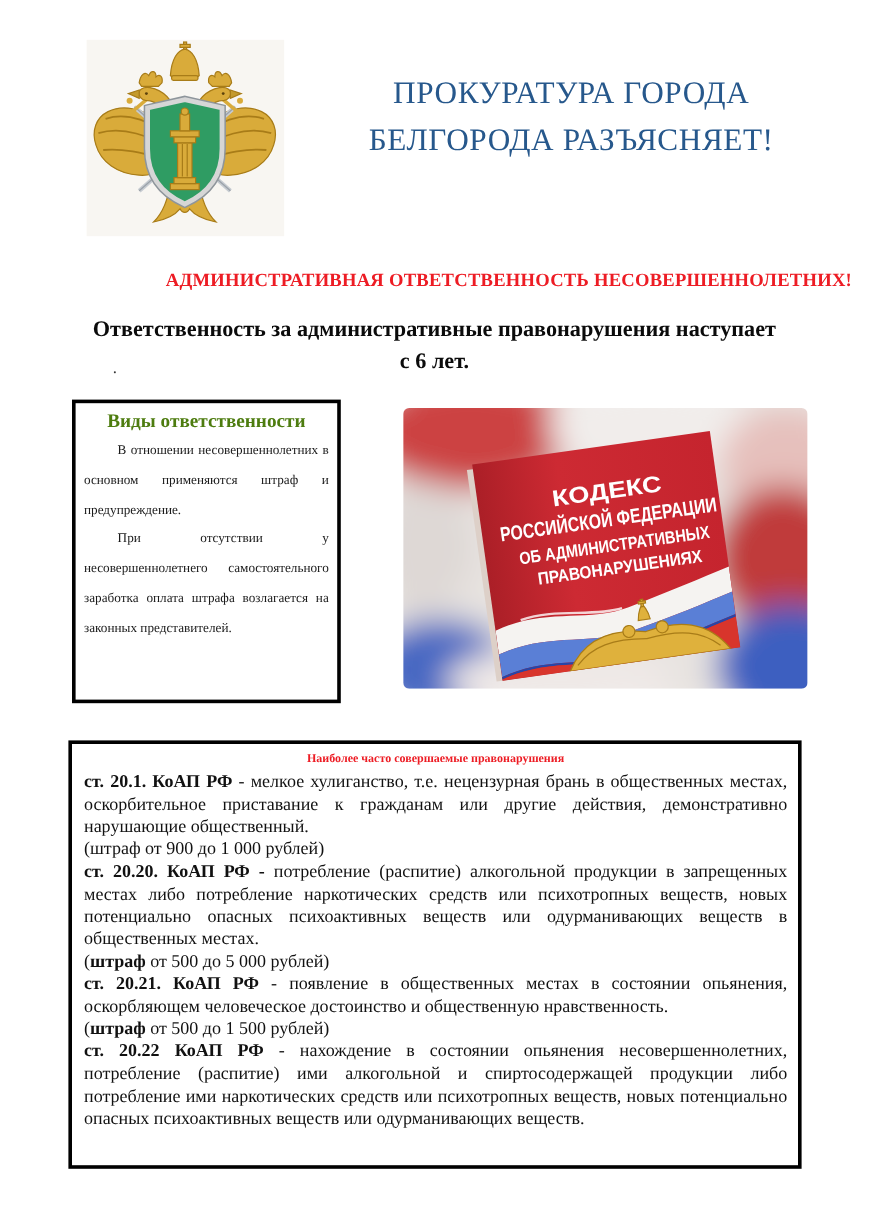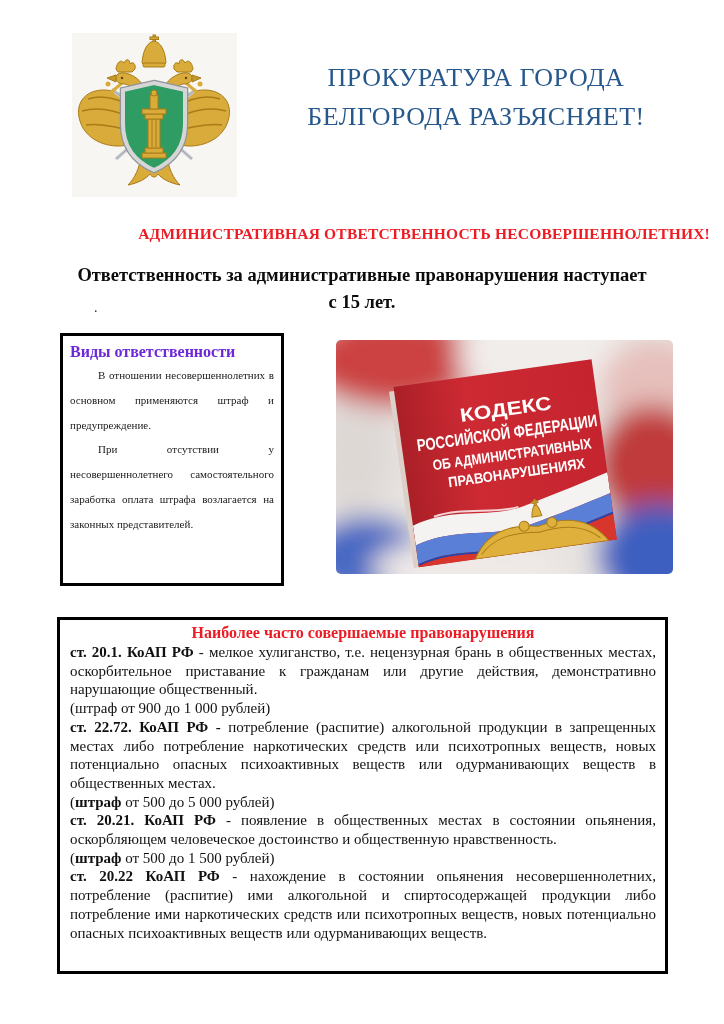--- a/index.html
+++ b/index.html
@@ -22,39 +22,39 @@
     position:absolute;left:0;top:262px;width:724px;text-align:center;
     font-weight:bold;font-size:18.5px;line-height:27px;color:#0b0b0b;
   }
   .stray-dot{position:absolute;left:94px;top:300px;font-size:14px;color:#333;}
   
   .types-box{
     position:absolute;left:60px;top:333px;width:224px;height:253px;
     border:3px solid #000;box-sizing:border-box;padding:5px 7px;overflow:hidden;
   }
   .types-box .box-title{
-    text-align:left;color:#6d28d9;font-weight:bold;font-size:16px;line-height:22px;
+    text-align:center;color:#4d7c0f;font-weight:bold;font-size:16px;line-height:22px;
   }
   .types-box p{
     margin:0;text-align:justify;text-indent:28px;
     font-size:11px;line-height:24.8px;color:#1a1a1a;
   }
   
   .book-photo{
     position:absolute;left:336px;top:340px;width:337px;height:234px;
     border-radius:5px;overflow:hidden;
   }
   .book-photo svg{display:block;}
   
   .violations-box{
     position:absolute;left:57px;top:617px;width:611px;height:357px;
     border:3px solid #000;box-sizing:border-box;padding:3px 9px 0 10px;overflow:hidden;
   }
   .violations-box .box-title{
-    text-align:center;color:#ED1C24;font-weight:bold;font-size:16px;line-height:20px;
+    text-align:center;color:#ED1C24;font-weight:bold;font-size:10px;line-height:20px;
   }
   .violations-box p{
     margin:0;text-align:justify;font-size:15px;line-height:18.7px;color:#111;
   }
   .b{font-weight:bold;}
   .svgtxt{font-family:"Liberation Sans","DejaVu Sans",sans-serif;font-weight:700;fill:#ffffff;}
 </style>
 </head>
 <body>
 
@@ -124,21 +124,21 @@
 
   <div class="title-block">
     <div>ПРОКУРАТУРА ГОРОДА</div>
     <div>БЕЛГОРОДА РАЗЪЯСНЯЕТ!</div>
   </div>
 
   <div class="red-sub">АДМИНИСТРАТИВНАЯ ОТВЕТСТВЕННОСТЬ НЕСОВЕРШЕННОЛЕТНИХ!</div>
 
   <div class="statement">
     <div>Ответственность за административные правонарушения наступает</div>
-    <div>с 15 лет.</div>
+    <div>с 6 лет.</div>
   </div>
 
   <div class="stray-dot">.</div>
 
   <div class="types-box">
     <div class="box-title">Виды ответственности</div>
     <div>
         <p>В отношении несовершеннолетних в основном применяются штраф и предупреждение.</p>
         <p>При отсутствии у несовершеннолетнего самостоятельного заработка оплата штрафа возлагается на законных представителей.</p>
       </div>
@@ -200,21 +200,21 @@
         </g>
       </g>
     </svg>
   </div>
 
   <div class="violations-box">
     <div class="box-title">Наиболее часто совершаемые правонарушения</div>
     <div>
         <p><span class="b">ст. 20.1. КоАП РФ</span><span> - мелкое хулиганство, т.е. нецензурная брань в общественных местах, оскорбительное приставание к гражданам или другие действия, демонстративно нарушающие общественный.</span></p>
         <p><span>(штраф от 900 до 1 000 рублей)</span></p>
-        <p><span class="b">ст. 22.72. КоАП РФ -</span><span> потребление (распитие) алкогольной продукции в запрещенных местах либо потребление наркотических средств или психотропных веществ, новых потенциально опасных психоактивных веществ или одурманивающих веществ в общественных местах.</span></p>
+        <p><span class="b">ст. 20.20. КоАП РФ -</span><span> потребление (распитие) алкогольной продукции в запрещенных местах либо потребление наркотических средств или психотропных веществ, новых потенциально опасных психоактивных веществ или одурманивающих веществ в общественных местах.</span></p>
         <p><span>(</span><span class="b">штраф</span><span> от 500 до 5 000 рублей)</span></p>
         <p><span class="b">ст. 20.21. КоАП РФ</span><span> - появление в общественных местах в состоянии опьянения, оскорбляющем человеческое достоинство и общественную нравственность.</span></p>
         <p><span>(</span><span class="b">штраф</span><span> от 500 до 1 500 рублей)</span></p>
         <p><span class="b">ст. 20.22 КоАП РФ</span><span> - нахождение в состоянии опьянения несовершеннолетних, потребление (распитие) ими алкогольной и спиртосодержащей продукции либо потребление ими наркотических средств или психотропных веществ, новых потенциально опасных психоактивных веществ или одурманивающих веществ.</span></p>
       </div>
   </div>
 
 </div>
 
 </body></html>

